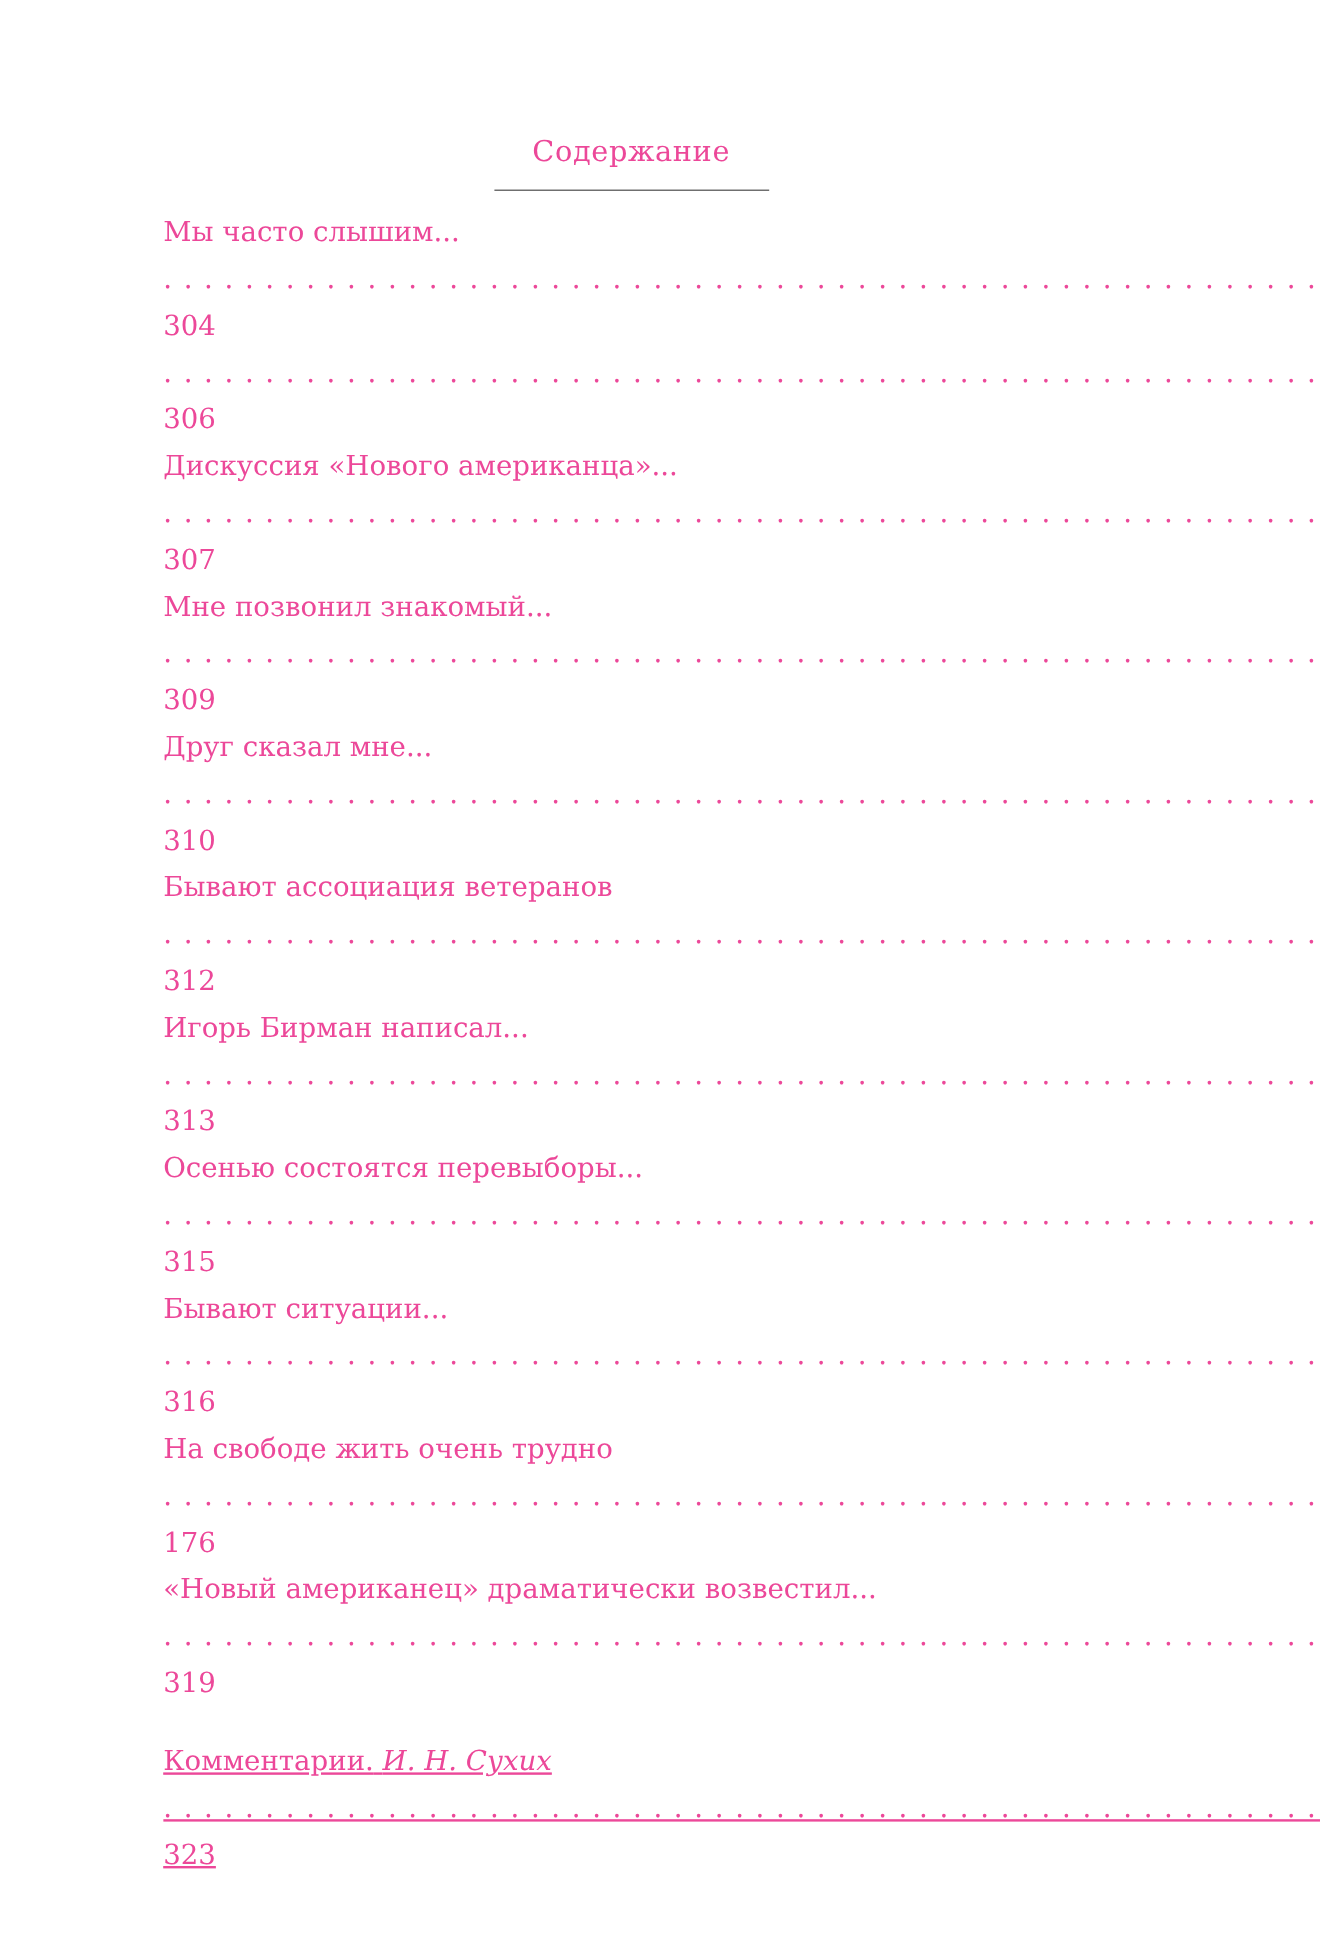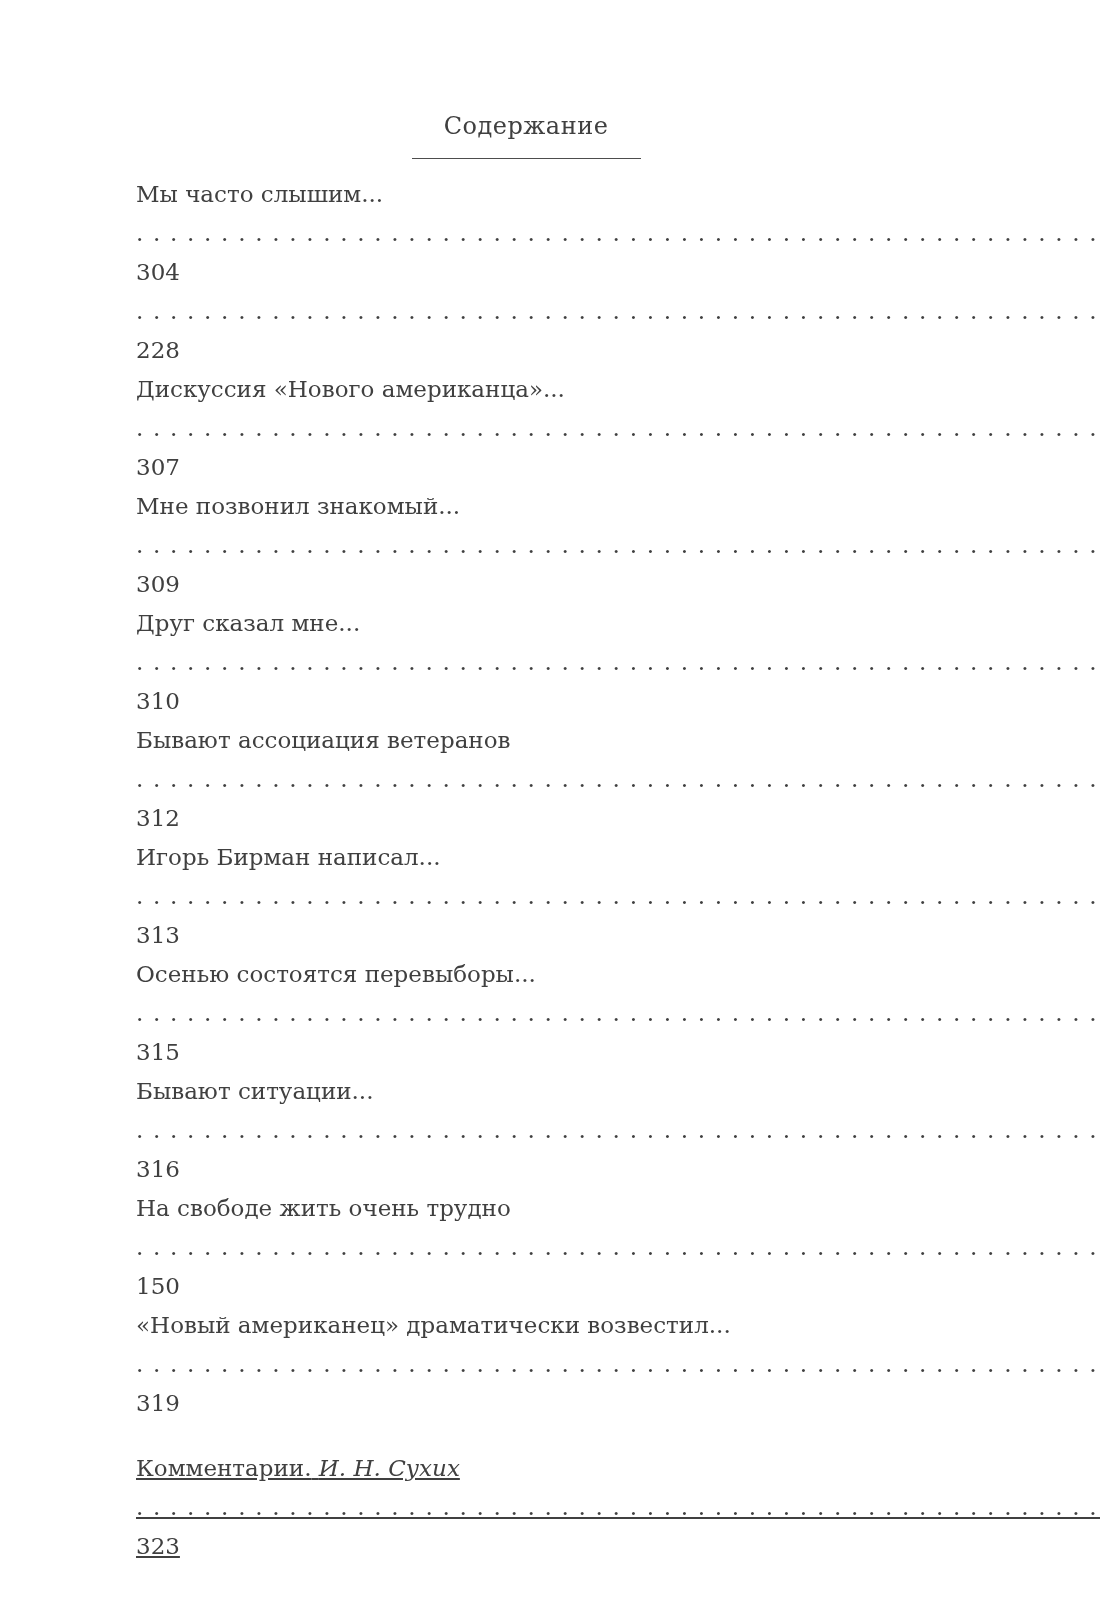--- a/index.html
+++ b/index.html
@@ -70,38 +70,38 @@
     margin-top: 26px;
     text-decoration: underline;
   }
   .row.commentary .author {
     font-style: italic;
   }
 </style>
 </head>
 <body>
 
-<div class="page" style="color: #404040;">
+<div class="page" style="color: #ec4899;">
   <div class="content">
 
     <h1 class="page-title">Содержание</h1>
 
     <hr class="title-divider">
 
     <div class="toc">
 
   <div class="row">
     <span class="label">Мы часто слышим...</span>
     <span class="leader"></span>
     <span class="num">304</span>
   </div>
 
   <div class="row">
     <span class="leader"></span>
-    <span class="num">228</span>
+    <span class="num">306</span>
   </div>
 
   <div class="row">
     <span class="label">Дискуссия «Нового американца»...</span>
     <span class="leader"></span>
     <span class="num">307</span>
   </div>
 
   <div class="row">
     <span class="label">Мне позвонил знакомый...</span>
@@ -135,21 +135,21 @@
 
   <div class="row">
     <span class="label">Бывают ситуации...</span>
     <span class="leader"></span>
     <span class="num">316</span>
   </div>
 
   <div class="row">
     <span class="label">На свободе жить очень трудно</span>
     <span class="leader"></span>
-    <span class="num">150</span>
+    <span class="num">176</span>
   </div>
 
   <div class="row">
     <span class="label">«Новый американец» драматически возвестил...</span>
     <span class="leader"></span>
     <span class="num">319</span>
   </div>
 
 <div class="row commentary">
         <span class="label"><span>Комментарии.</span> <em class="author">И. Н. Сухих</em></span>

